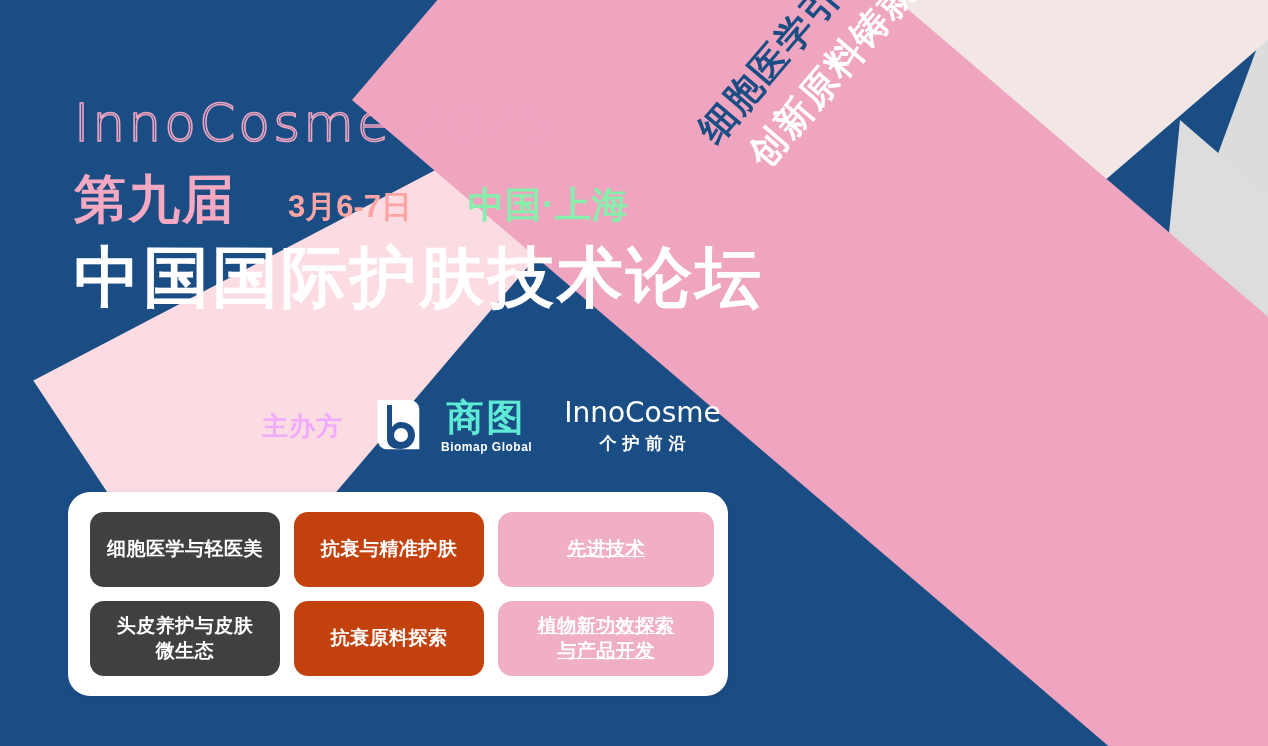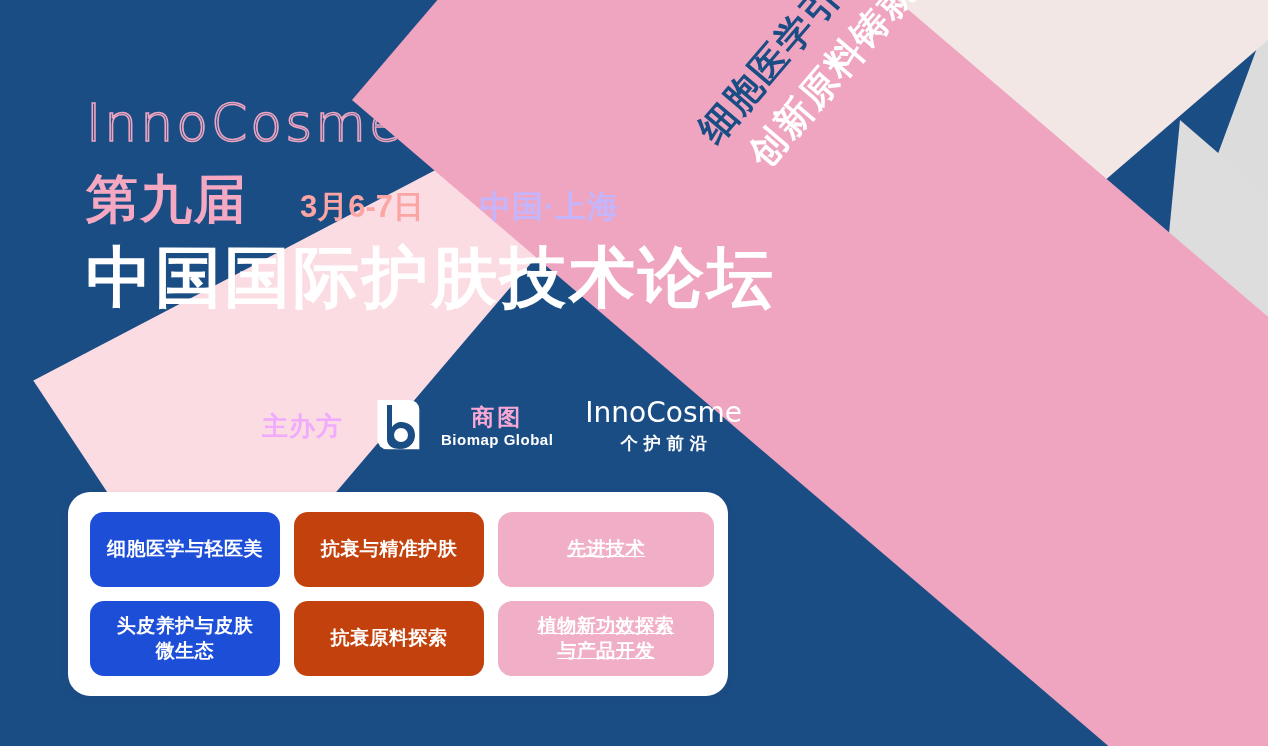--- a/index.html
+++ b/index.html
@@ -83,21 +83,21 @@
     letter-spacing: 2px;
     line-height: 1.46;
     white-space: nowrap;
   }
   .ribbon-line-1 { color: #1B4D85; }
   .ribbon-line-2 { color: #FFFFFF; margin-left: 14px; }
 
   
   .headline {
     position: absolute;
-    left: 86px; top: 96px;
+    left: 74px; top: 96px;
     width: 820px;
   }
   .eyebrow {
     font-size: 52px;
     letter-spacing: 3px;
     color: transparent;
     -webkit-text-stroke: 1.6px #EFA4C0;
     font-family: "DejaVu Sans", sans-serif;
     font-weight: 300;
     line-height: 1.05;
@@ -118,23 +118,23 @@
   }
   .title-date {
     font-size: 31px;
     font-weight: bold;
     color: #fca5a5;
     margin-left: 52px;
     letter-spacing: 0px;
     line-height: 1;
   }
   .title-place {
-    font-size: 31px;
-    font-weight: bold;
-    color: #c4b5fd;
+    font-size: 36px;
+    font-weight: bold;
+    color: #86efac;
     margin-left: 56px;
     letter-spacing: 1px;
     line-height: 1;
   }
   .title-main {
     margin-top: 16px;
     font-size: 66px;
     font-weight: bold;
     color: #ffffff;
     letter-spacing: 3px;
@@ -155,28 +155,28 @@
     color: #f0abfc;
     letter-spacing: 1px;
   }
   .logo-mark {
     width: 54px; height: 54px;
     position: relative;
     margin-left: 16px;
   }
   .logo-sm-wrap { display: flex; flex-direction: column; align-items: center; }
   .logo-cn {
-    font-size: 23px;
-    font-weight: bold;
-    color: #f9a8d4;
+    font-size: 37px;
+    font-weight: bold;
+    color: #5eead4;
     letter-spacing: 3px;
     line-height: 1.05;
   }
   .logo-en {
-    font-size: 15px;
+    font-size: 12px;
     font-weight: bold;
     color: #FFFFFF;
     letter-spacing: 0.5px;
     margin-top: 2px;
   }
   .brand-wrap {
     display: flex; flex-direction: column; align-items: center;
     margin-left: 18px;
   }
   .brand-en {
@@ -216,21 +216,21 @@
     align-items: center;
     justify-content: center;
     text-align: center;
     font-size: 19px;
     font-weight: bold;
     color: #FFFFFF;
     line-height: 1.28;
     letter-spacing: 0.5px;
     padding: 4px 6px;
   }
-  .tag-blue  { background: #1d4ed8; }
+  .tag-blue  { background: #404040; }
   .tag-green { background: #c2410c; }
   .tag-pink  { background: #F0AFC7; text-decoration: underline; }
 </style>
 </head>
 <body>
 
 <div class="banner">
 
   <div class="bg-layer">
     <div class="shape bg-lightpink"></div>

